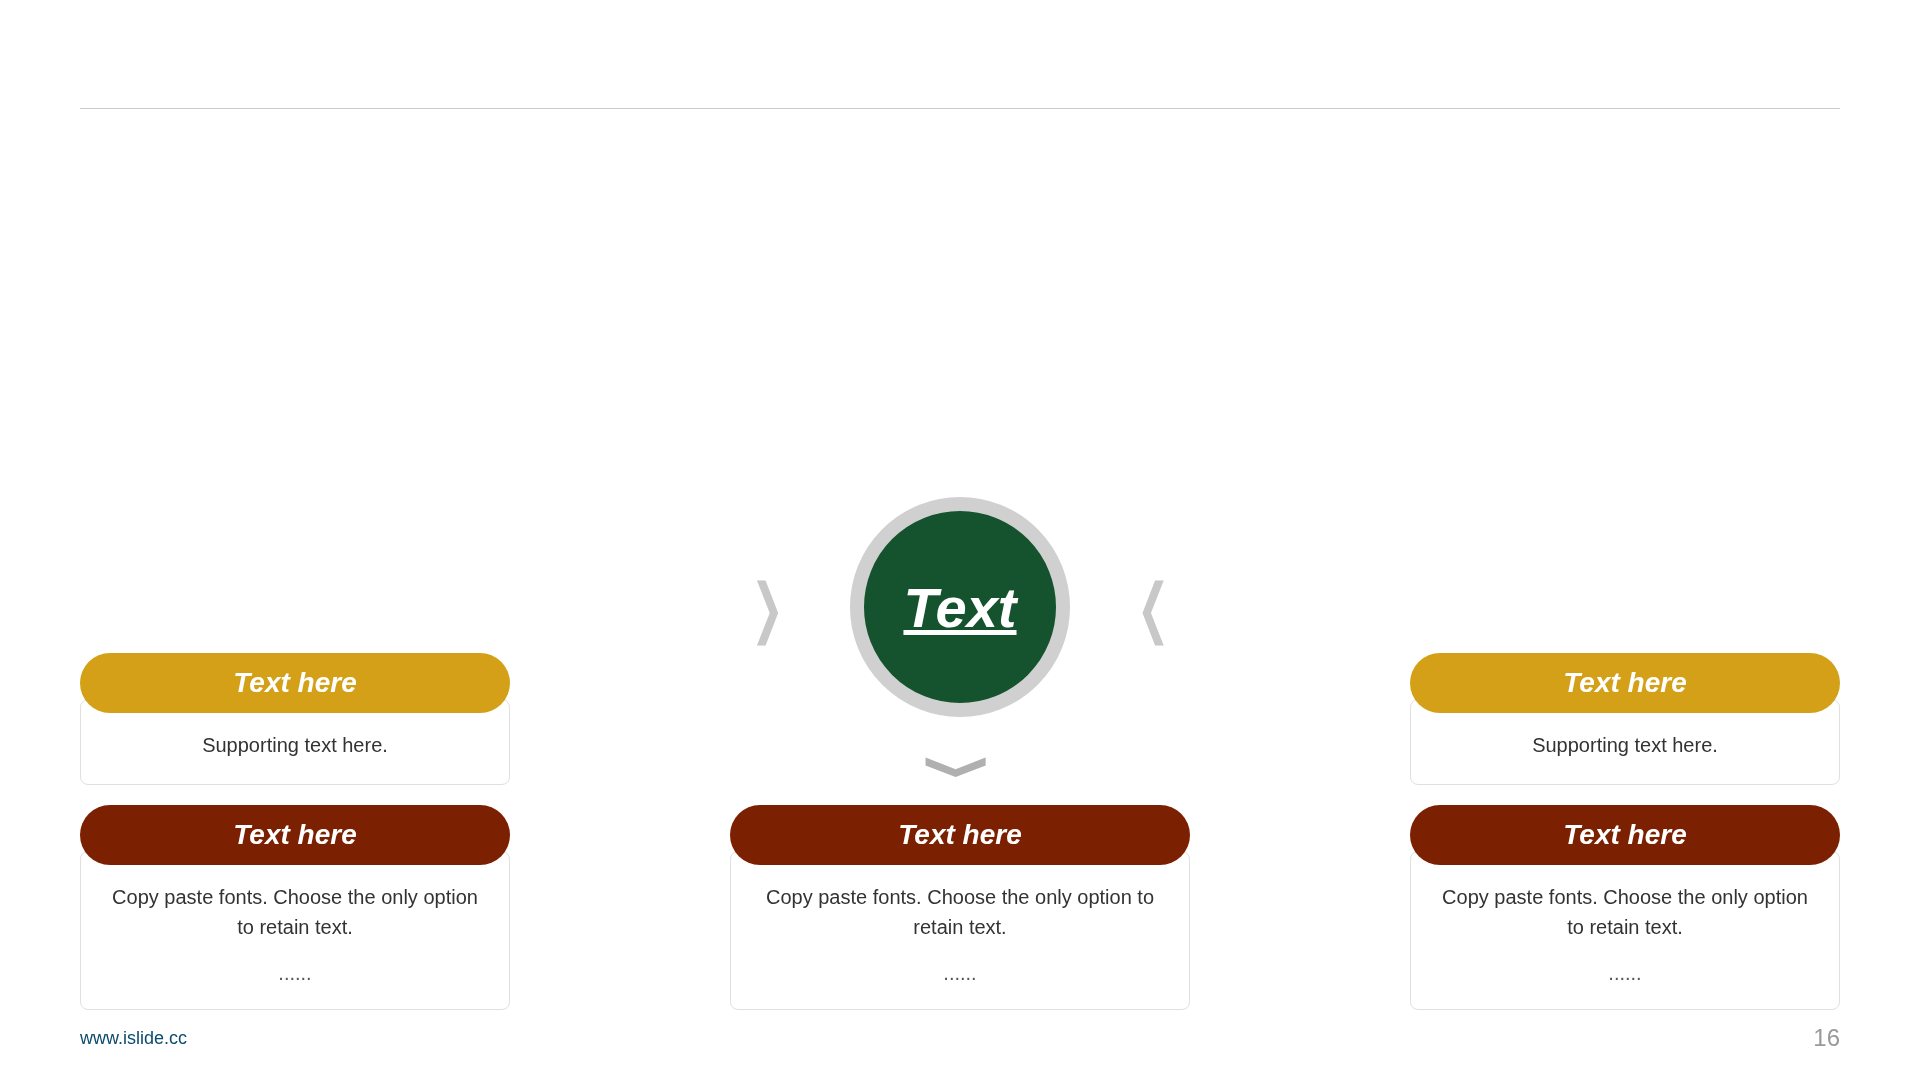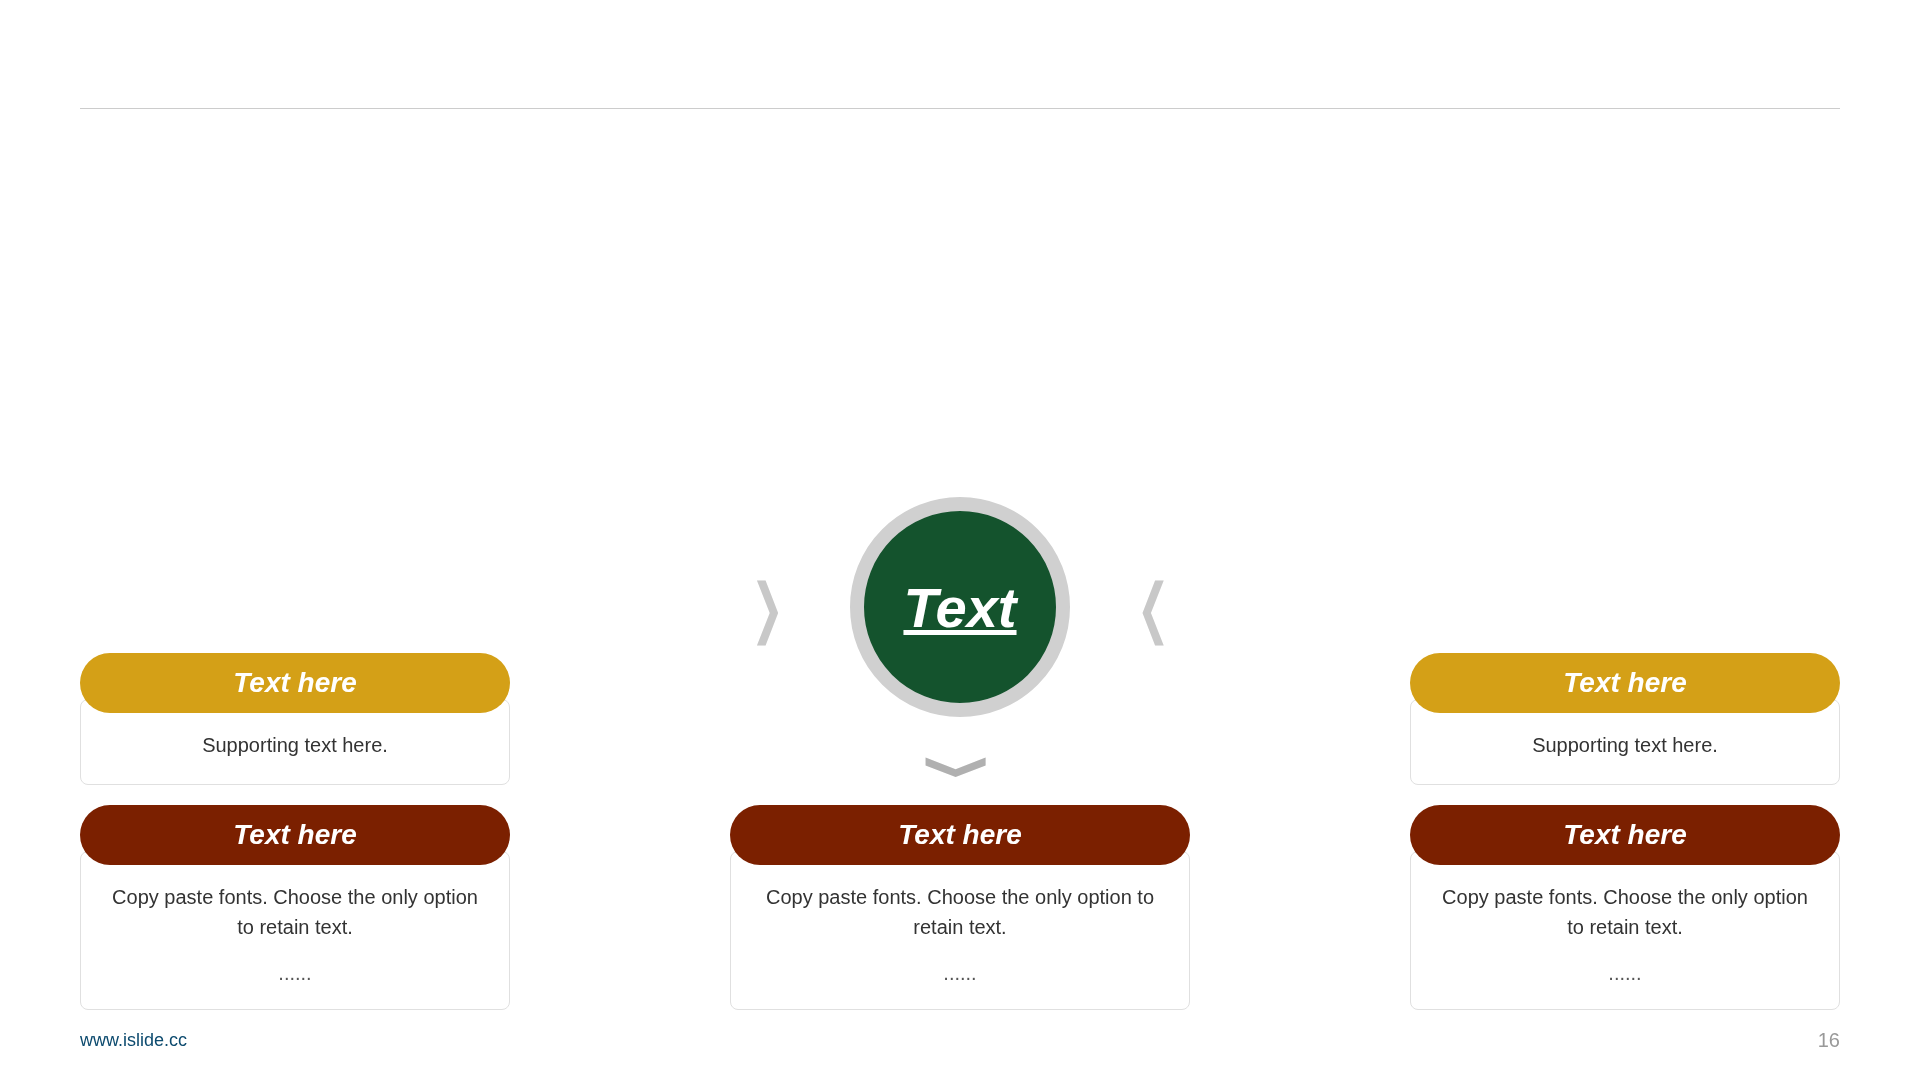--- a/index.html
+++ b/index.html
@@ -33,21 +33,21 @@
       justify-content: space-between;
       align-items: center;
     }
 
     .footer-url {
       font-size: 18px;
       color: #0c4a6e;
     }
 
     .footer-page {
-      font-size: 20px;
+      font-size: 24px;
       color: #999999;
       margin-left: 43px;
     }
 
     
     .main {
       position: absolute;
       top: 120px;
       left: 80px;
       right: 80px;

